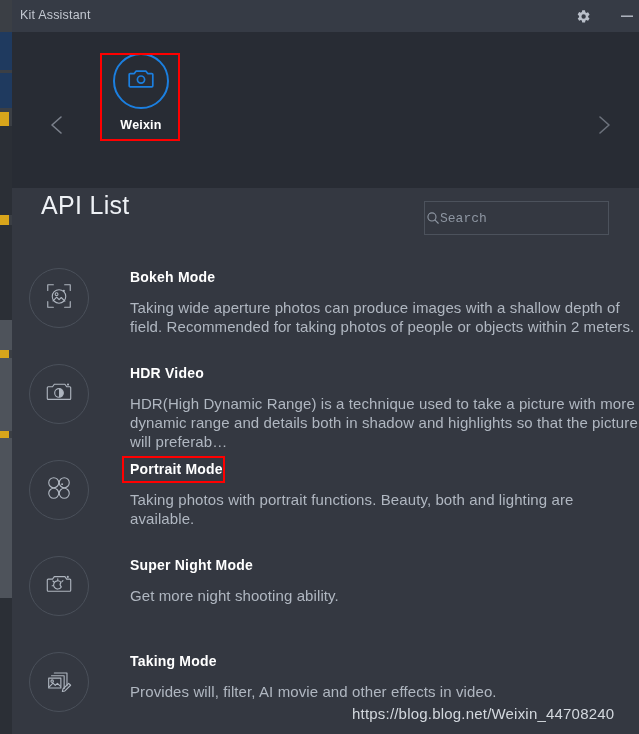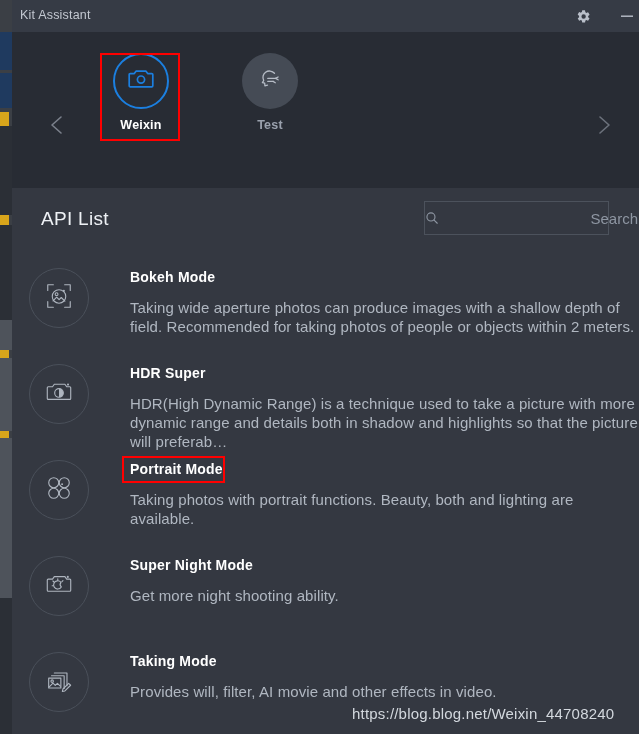--- a/index.html
+++ b/index.html
@@ -136,22 +136,22 @@
     position: absolute;
     left: 0;
     top: 188px;
     width: 627px;
     height: 546px;
     background: #343841;
   }
   #list-title {
     position: absolute;
     left: 29px;
-    top: 20px;
-    font-size: 19px;
+    top: 3px;
+    font-size: 25px;
     color: #eef1f5;
     letter-spacing: .3px;
   }
   #search-box {
     position: absolute;
     left: 412px;
     top: 13px;
     width: 185px;
     height: 34px;
     border: 1px solid #4c525c;
@@ -164,24 +164,23 @@
     display: flex;
     align-items: center;
     justify-content: center;
   }
   #search-input {
     flex: 1;
     background: transparent;
     border: none;
     outline: none;
     color: #c9cfd8;
-    font-family: Liberation Sans, sans-serif;
-    font-size: 15px;
+    font-family: Liberation Mono, monospace;
+    font-size: 13px;
     padding: 0;
-    text-align: right;
   }
   #search-input::placeholder { color: #8e96a2; }
 
   
   #api-list {
     position: absolute;
     left: 0;
     top: 62px;
     width: 627px;
     height: 484px;
@@ -306,35 +305,20 @@
           <svg width="28" height="28" viewBox="0 0 28 28" fill="none" stroke="#1b7fe0" stroke-width="1.7" stroke-linejoin="round">
             <path d="M3.2 8.6h4.1l1.7-2.4h10l1.7 2.4h4.1a1 1 0 0 1 1 1v11.2a1 1 0 0 1-1 1H3.2a1 1 0 0 1-1-1V9.6a1 1 0 0 1 1-1z"></path>
             <circle cx="14" cy="14.6" r="3.6"></circle>
           </svg>
         </span>
       </div>
       <div class="tile-label">Weixin</div>
     </div>
     <div class="tile-sel-box"></div>
 
-    <div id="tile-test" class="tile">
-      <div class="tile-icon">
-        <span>
-          <svg width="30" height="30" viewBox="0 0 30 30" fill="none" stroke="#b6bcc6" stroke-width="1.3" stroke-linecap="round" stroke-linejoin="round">
-            <path d="M19.5 9.3c-2.3-2.6-6.2-3-8.9-1.1-2.6 1.9-3.4 5.5-1.9 8.3l-1.3 2.2 2.3.5.2 2.6 2.6-.6"></path>
-            <path d="M12.8 14.4h7.9"></path>
-            <path d="M12.8 17.4h5.3"></path>
-            <path d="M20.7 14.4l2.4-1.4"></path>
-            <path d="M20.7 14.4l2.4 1.4"></path>
-            <path d="M18.1 17.4l2.2 1.3"></path>
-          </svg>
-        </span>
-      </div>
-      <div class="tile-label">Test</div>
-    </div>
   </div>
 
   <div id="list-section">
 
     <div id="list-title">API List</div>
 
     <div id="search-box">
       <div id="search-icon-wrap">
         <svg width="14" height="14" viewBox="0 0 16 16" fill="none" stroke="#8e96a2" stroke-width="1.3" stroke-linecap="round">
           <circle cx="6.8" cy="6.8" r="4.6"></circle>
@@ -372,21 +356,21 @@
           <span>
             <svg width="30" height="30" viewBox="0 0 32 32" fill="none" stroke="#aeb5bf" stroke-width="1.2" stroke-linejoin="round">
               <path d="M4.5 10.4h4.6l1.9-2.7h11.3l1.9 2.7h3.3a1 1 0 0 1 1 1v11.4a1 1 0 0 1-1 1H4.5a1 1 0 0 1-1-1V11.4a1 1 0 0 1 1-1z"></path>
               <circle cx="16" cy="17" r="4.6"></circle>
               <path d="M16 12.4a4.6 4.6 0 0 1 0 9.2z" fill="#aeb5bf" stroke="none"></path>
               <circle cx="25.6" cy="8.1" r="1.1" fill="#aeb5bf" stroke="none"></circle>
             </svg>
           </span>
         </div>
         <div class="api-text">
-          <div class="api-name">HDR Super</div>
+          <div class="api-name">HDR Video</div>
           <div class="api-desc">HDR(High Dynamic Range) is a technique used to take a picture with more dynamic range and details both in shadow and highlights so that the picture will preferab…</div>
         </div>
       </div>
 
       <div class="api-row">
         <div class="api-icon">
           <span>
             <svg width="32" height="32" viewBox="0 0 34 34" fill="none" stroke="#aeb5bf" stroke-width="1.2">
               <circle cx="11.4" cy="11.4" r="5.3"></circle>
               <circle cx="22.6" cy="11.4" r="5.3"></circle>

